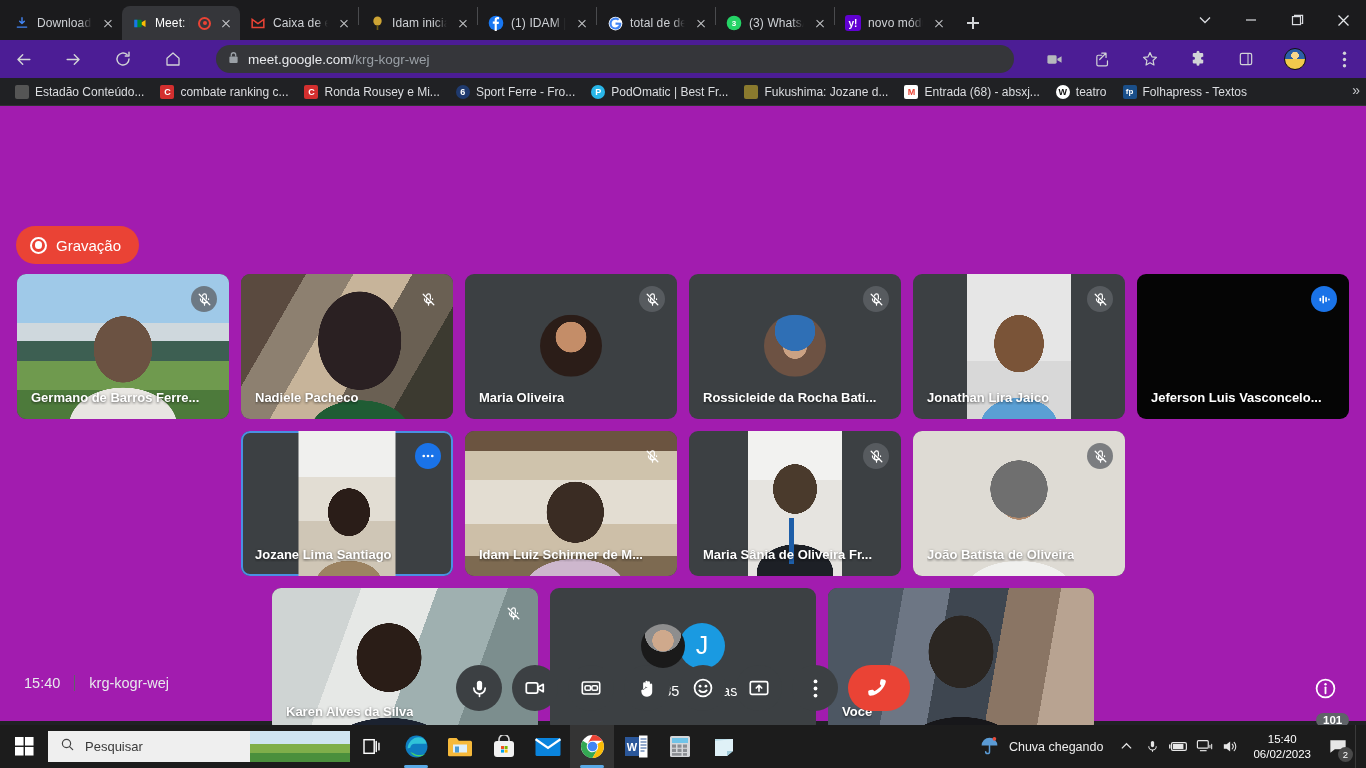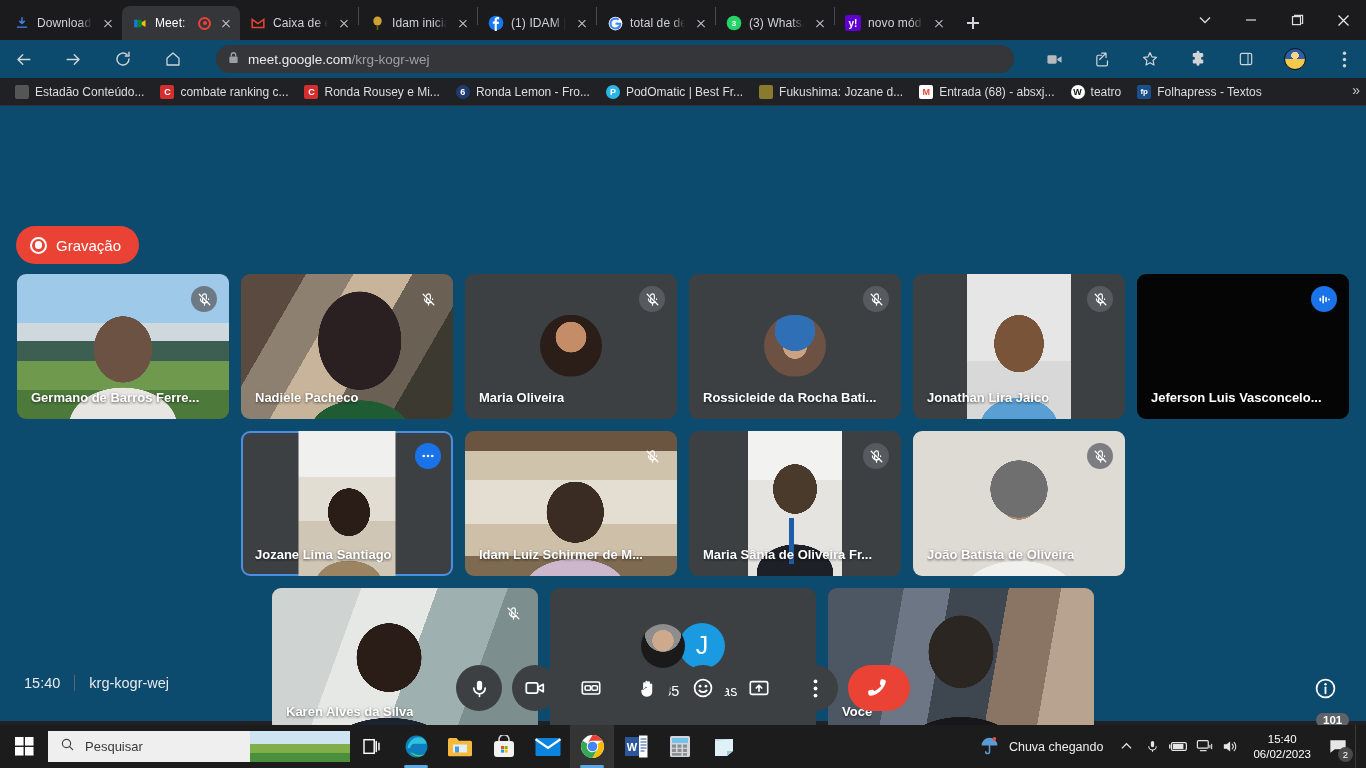--- a/index.html
+++ b/index.html
@@ -46,21 +46,21 @@
   #newtab { width:28px;height:28px;margin:0 0 3px 6px;position:relative;flex:0 0 28px;border-radius:50%; }
   #newtab::before,#newtab::after{content:"";position:absolute;background:#d3d5d8;}
   #newtab::before{left:8px;top:13.3px;width:12px;height:1.6px;}
   #newtab::after{left:13.2px;top:8px;width:1.6px;height:12px;}
 
   #wincontrols { position:absolute; right:0; top:0; height:40px; display:flex; align-items:center; }
   .wc { width:46px; height:40px; display:flex; align-items:center; justify-content:center; }
   .wc svg { display:block; }
 
   
-  #toolbar { height:38px; display:flex; align-items:center; padding:0 8px; gap:20px; background:#0c4a6e; }
+  #toolbar { height:38px; display:flex; align-items:center; padding:0 8px; gap:20px; background:#4c1d95; }
   .navbtn { width:30px; height:30px; display:flex; align-items:center; justify-content:center;
     border-radius:50%; flex:0 0 30px; }
   #omnibox {
     flex:1 1 auto; height:28px; background:#35363a; border-radius:14px;
     display:flex; align-items:center; padding:0 12px; margin:0 6px 0 8px;
     font-size:13.5px; gap:9px; max-width:1110px;
   }
   #omnibox .urltext { white-space:nowrap; overflow:hidden; }
   #omnibox .urltext b { color:#e8eaed; font-weight:400; }
   #omnibox .urltext span { color:#9aa0a6; }
@@ -73,21 +73,21 @@
   
   #bookmarks { height:28px; display:flex; align-items:center; gap:2px; padding:0 8px;
     font-size:12px; color:#dcdee1; border-bottom:1px solid #303134; position:relative; }
   .bm { display:flex; align-items:center; gap:6px; padding:3px 7px; border-radius:4px;
     white-space:nowrap; flex:0 0 auto; }
   .bm .bmico { width:14px;height:14px;flex:0 0 14px;border-radius:2px;
     display:flex;align-items:center;justify-content:center;font-size:9px;font-weight:bold;color:#fff;overflow:hidden;}
   #bm-overflow { position:absolute; right:6px; top:4px; font-size:14px; color:#c9cbcf; }
 
   
-  #meet { position:relative; height:615px; background:#0c4a6e; }
+  #meet { position:relative; height:615px; background:#a21caf; }
   #rec-badge {
     position:absolute; left:16px; top:120px; height:38px; background:#ea4335;
     border-radius:20px; display:flex; align-items:center; gap:9px; padding:0 18px 0 14px;
     color:#fff; font-size:15px; font-weight:500; z-index:5;
   }
   #rec-badge .rb-dot { width:17px;height:17px;border-radius:50%;border:2.4px solid #fff;position:relative;}
   #rec-badge .rb-dot::after{content:"";position:absolute;inset:2.6px;border-radius:50%;background:#fff;}
 
   #grid { position:absolute; left:0; top:168px; width:1366px; }
   .grid-row { display:flex; justify-content:center; gap:12px; margin-bottom:12px; }
@@ -366,21 +366,21 @@
     <div class="bm">
       <span class="bmico" style="background:#d32f2f;">C</span>
       <span>combate ranking c...</span>
     </div>
     <div class="bm">
       <span class="bmico" style="background:#d32f2f;">C</span>
       <span>Ronda Rousey e Mi...</span>
     </div>
     <div class="bm">
       <span class="bmico" style="background:#1f3a6e;border-radius:50%;">6</span>
-      <span>Ronda Lemon - Fro...</span>
+      <span>Sport Ferre - Fro...</span>
     </div>
     <div class="bm">
       <span class="bmico" style="background:#29b6e8;border-radius:50%;">P</span>
       <span>PodOmatic | Best Fr...</span>
     </div>
     <div class="bm">
       <span class="bmico" style="background:#8a7a2e;"></span>
       <span>Fukushima: Jozane d...</span>
     </div>
     <div class="bm">

